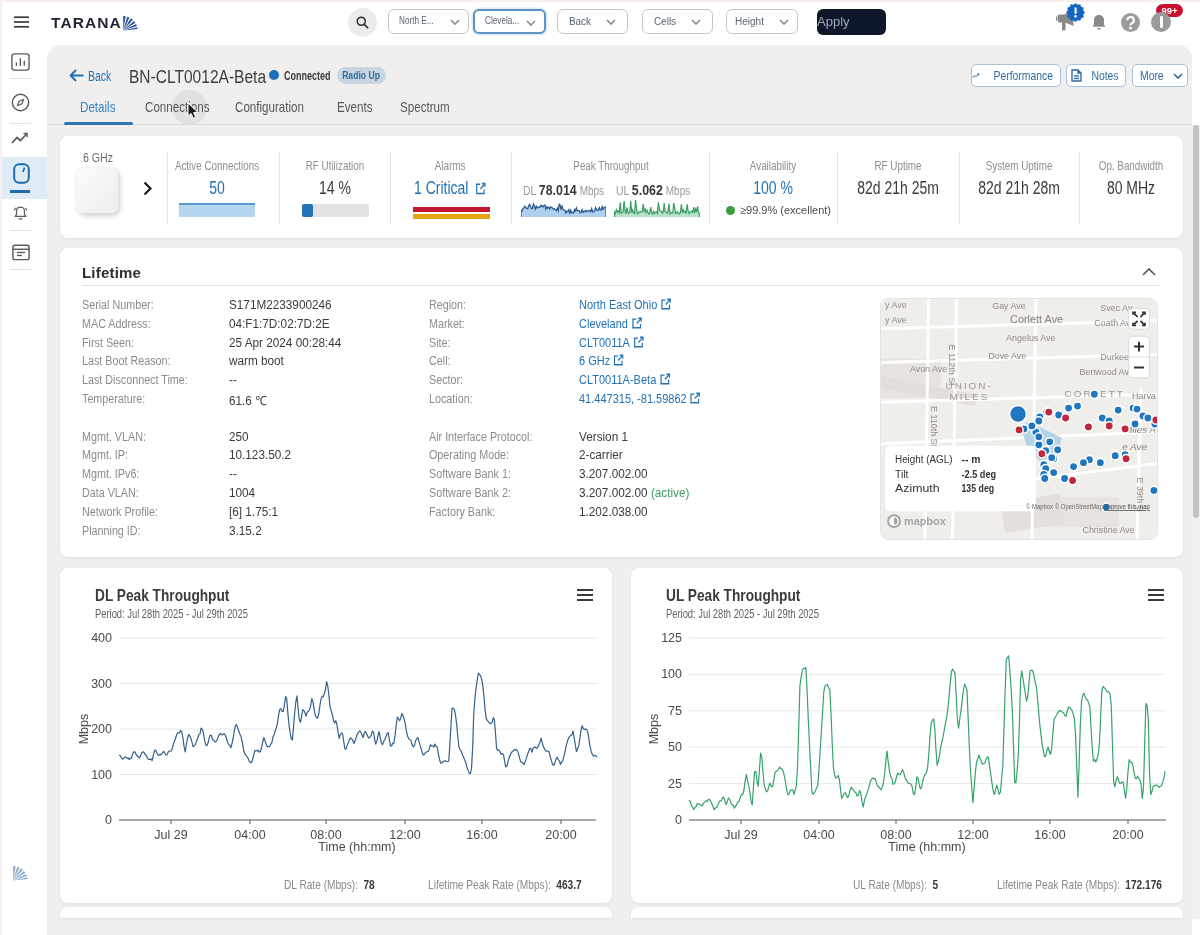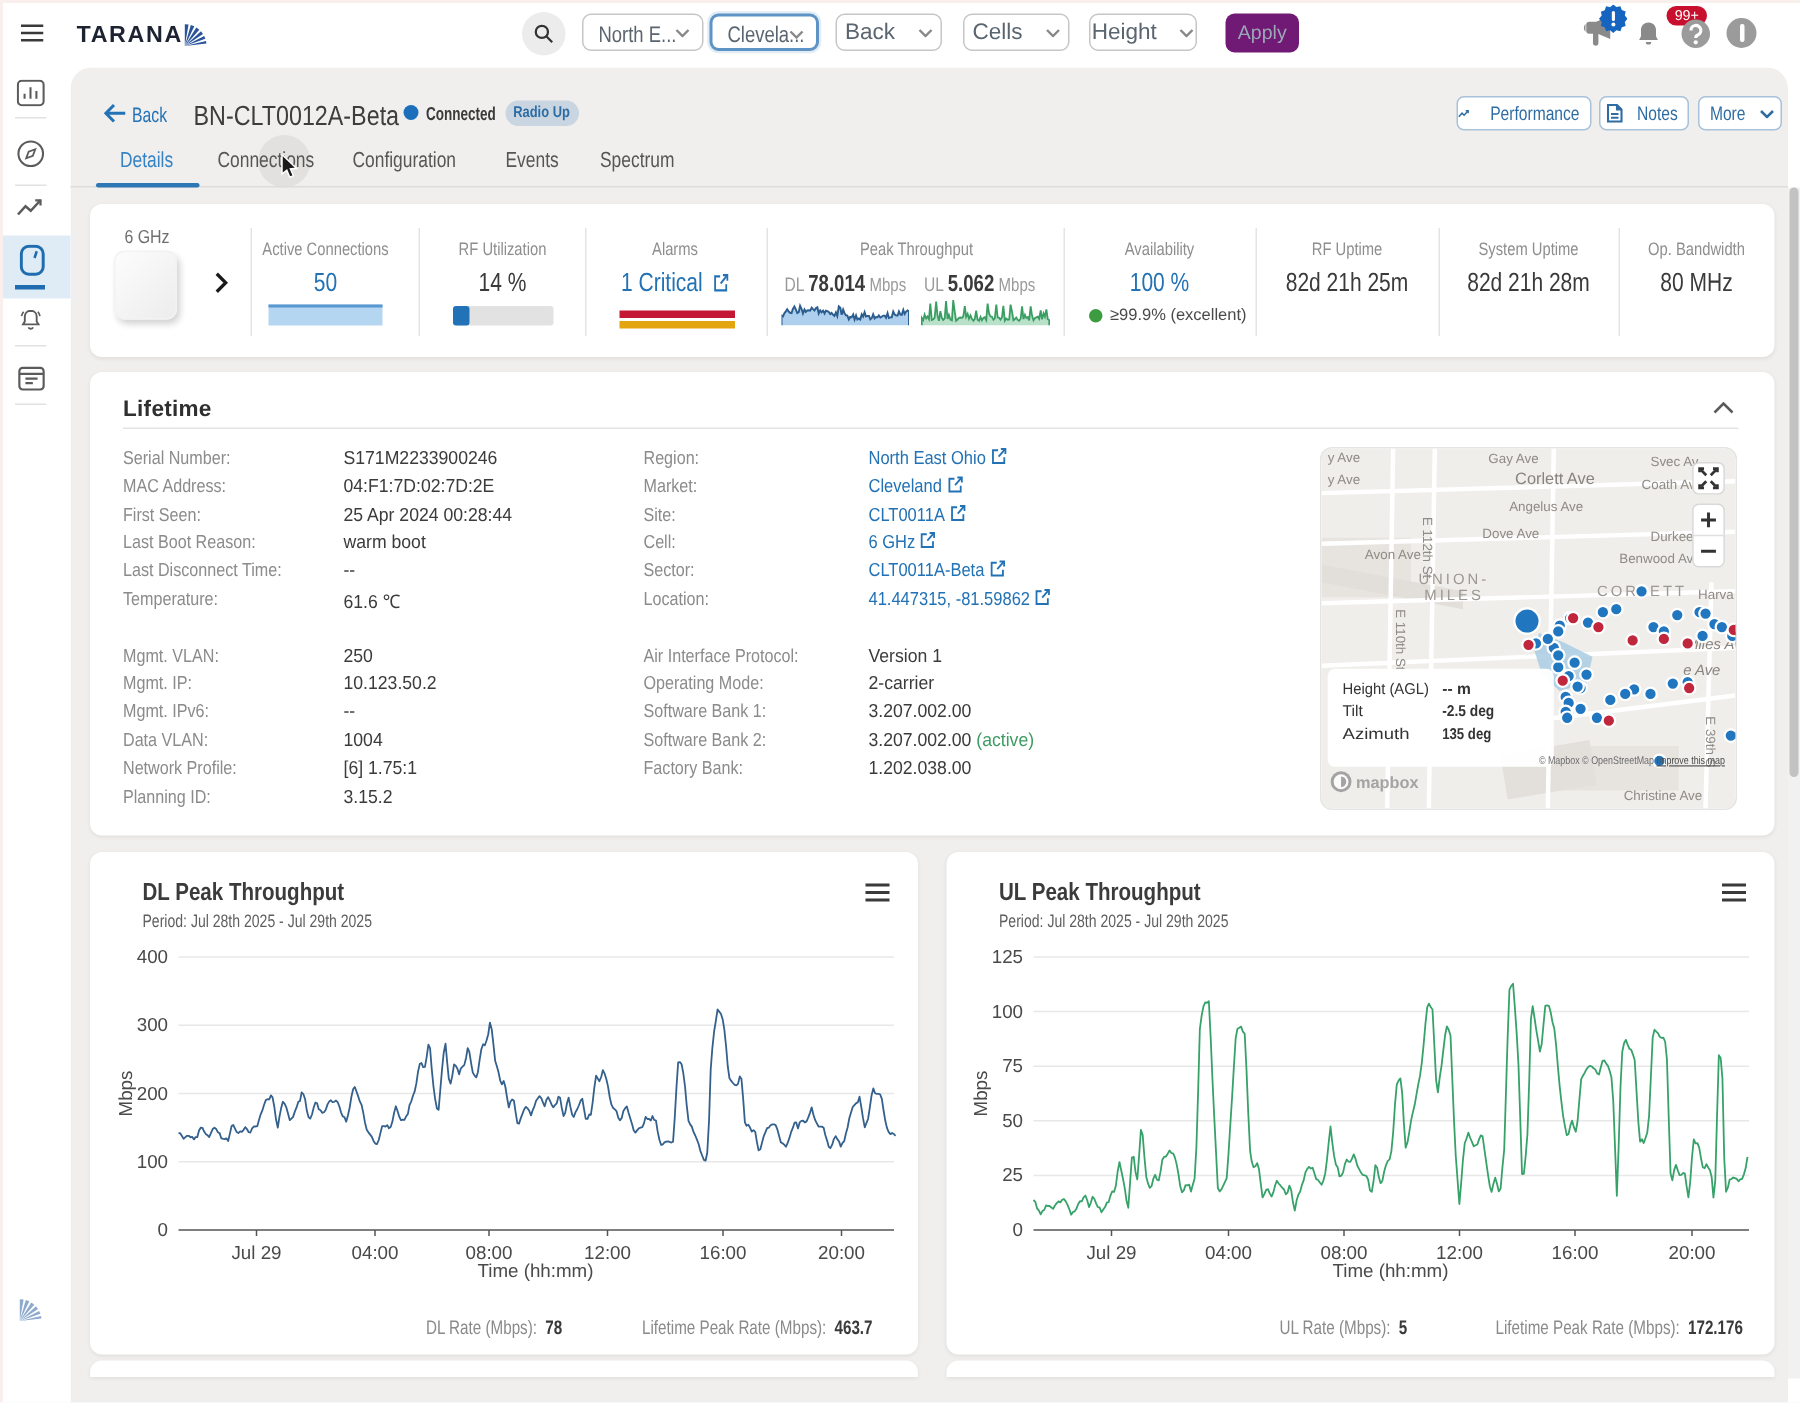--- a/index.html
+++ b/index.html
@@ -9,21 +9,21 @@
 .edge-top{position:absolute;left:0;top:0;width:1200px;height:2px;background:#f9efed;z-index:60}
 .edge-left{position:absolute;left:0;top:0;width:2px;height:935px;background:#f9efed;z-index:60}
 
 #topbar{position:absolute;left:0;top:0;width:1200px;height:45px;background:#fff;z-index:5}
 #sidebar{position:absolute;left:0;top:0;width:47px;height:935px;background:#fff;z-index:6}
 #sidebar .sep{position:absolute;left:10px;width:21px;height:1px;background:#e2e2e2}
 #panel{position:absolute;left:47px;top:45px;width:1145px;height:890px;background:#f0efee;border-radius:14px 14px 0 0}
 .card{position:absolute;background:#fff;border-radius:8px;box-shadow:0 1px 3px rgba(0,0,0,0.07)}
 .blue{color:#2272b5}
 
-.sel{position:absolute;top:9px;height:25px;border:1px solid #c6c6c6;border-radius:6px;background:#fff;color:#5a6570;font-size:15px;display:flex;align-items:center;justify-content:space-between;padding:0 9px;z-index:7;white-space:nowrap}
+.sel{position:absolute;top:9px;height:25px;border:1px solid #c6c6c6;border-radius:6px;background:#fff;color:#5a6570;font-size:10px;display:flex;align-items:center;justify-content:space-between;padding:0 9px;z-index:7;white-space:nowrap}
 .sel svg{margin-left:8px;flex-shrink:0}
 
 .hbtn{position:absolute;top:64px;height:23px;border:1px solid #a7c2da;border-radius:5px;background:#fff;color:#2e6da4;font-size:13px;display:flex;align-items:center;justify-content:center;gap:6px;z-index:7;white-space:nowrap}
 .hbtn span{transform:scaleX(0.8);transform-origin:center}
 
 .tab{position:absolute;top:99px;font-size:14.5px;color:#565656;z-index:8;transform:scaleX(0.8);transform-origin:0 0;white-space:nowrap}
 
 .stitle{position:absolute;top:159px;font-size:12px;color:#8e8e8e;text-align:center;transform:translateX(-50%) scaleX(0.82);white-space:nowrap}
 .sval{position:absolute;top:178px;font-size:17.5px;color:#3a3a3a;text-align:center;transform:translateX(-50%) scaleX(0.8);white-space:nowrap}
 .sdiv{position:absolute;top:152px;width:1px;height:72px;background:#e4e4e4}
@@ -90,38 +90,38 @@
         <svg style="flex-shrink:0" width="10" height="6" viewBox="0 0 10 6" fill="none" stroke="#888" stroke-width="1.6">
           <path d="M1 1 L5 5 L9 1"></path>
         </svg>
       </div>
       <div class="sel" style="left:726px;width:72px;justify-content:center;gap:7px;padding:0 4px">
         <span>Height</span>
         <svg style="flex-shrink:0" width="10" height="6" viewBox="0 0 10 6" fill="none" stroke="#888" stroke-width="1.6">
           <path d="M1 1 L5 5 L9 1"></path>
         </svg>
       </div>
- <div class="abs" style="left:817px;top:9px;width:49px;height:26px;background:#701a75;border-radius:6px;color:#9aa8b6;font-size:13px;text-align:center;line-height:26px">Apply</div>
+ <div class="abs" style="left:817px;top:9px;width:69px;height:26px;background:#0f172a;border-radius:6px;color:#9aa8b6;font-size:13px;text-align:left;line-height:26px">Apply</div>
 
  <svg class="abs" style="left:1054px;top:10px" width="23" height="21" viewBox="0 0 23 21" fill="#8a8a8a">
    <path d="M10 4.5 L19.5 0.5 L19.5 16 L10 12 Z"></path>
    <rect x="3.5" y="4.5" width="8" height="8" rx="2"></rect>
    <rect x="8" y="11" width="3.6" height="9.5" rx="1.6"></rect>
    <path d="M3 5.8 A4.6 4.6 0 0 0 3 11.4 Z"></path>
  </svg>
  <svg class="abs" style="left:1066px;top:3px" width="19" height="19" viewBox="0 0 20 20">
    <path fill="#1565c0" d="M10 0l2.2 1.8 2.8-.6 1 2.7 2.7 1-.6 2.8L20 10l-1.9 2.2.6 2.8-2.7 1-1 2.7-2.8-.6L10 20l-2.2-1.9-2.8.6-1-2.7-2.7-1 .6-2.8L0 10l1.9-2.2-.6-2.8 2.7-1 1-2.7 2.8.6Z"></path>
    <rect x="9" y="4.6" width="2.2" height="7" rx="1.1" fill="#fff"></rect>
    <circle cx="10.1" cy="14" r="1.4" fill="#fff"></circle>
  </svg>
  <svg class="abs" style="left:1089px;top:13px" width="20" height="19" viewBox="0 0 24 22" fill="#8a8a8a">
    <path d="M12 2 C8 2 6 5 6 8 L6 13 L4.5 16 L19.5 16 L18 13 L18 8 C18 5 16 2 12 2 Z"></path>
    <path d="M9.8 17.5 L14.2 17.5 A2.2 2.2 0 0 1 9.8 17.5 Z"></path>
  </svg>
- <div class="abs" style="left:1111px;top:4px;min-width:27px;height:13px;background:#c8102e;border-radius:7px;color:#fff;font-size:9.5px;font-weight:normal;text-align:center;line-height:13px;padding:0 2px">99+</div>
+ <div class="abs" style="left:1156px;top:4px;min-width:27px;height:13px;background:#c8102e;border-radius:7px;color:#fff;font-size:9.5px;font-weight:bold;text-align:center;line-height:13px;padding:0 2px">99+</div>
  <div class="abs" style="left:1121px;top:13px;width:19px;height:19px;border-radius:50%;background:#9b9b9b"></div>
  <svg class="abs" style="left:1121px;top:13px" width="19" height="19" viewBox="0 0 19 19">
         <path d="M6.3 7.3 A3.3 3.3 0 1 1 10.8 10.3 Q 9.5 10.9 9.5 12.3" fill="none" stroke="#fff" stroke-width="2.1"></path>
         <circle cx="9.5" cy="15.2" r="1.4" fill="#fff"></circle>
       </svg>
  <div class="abs" style="left:1151px;top:12px;width:20px;height:20px;border-radius:50%;background:#9b9b9b"></div>
  <div class="abs" style="left:1160px;top:16px;width:2.6px;height:12px;background:#fff;border-radius:1.3px"></div>
 
 </div>
 

